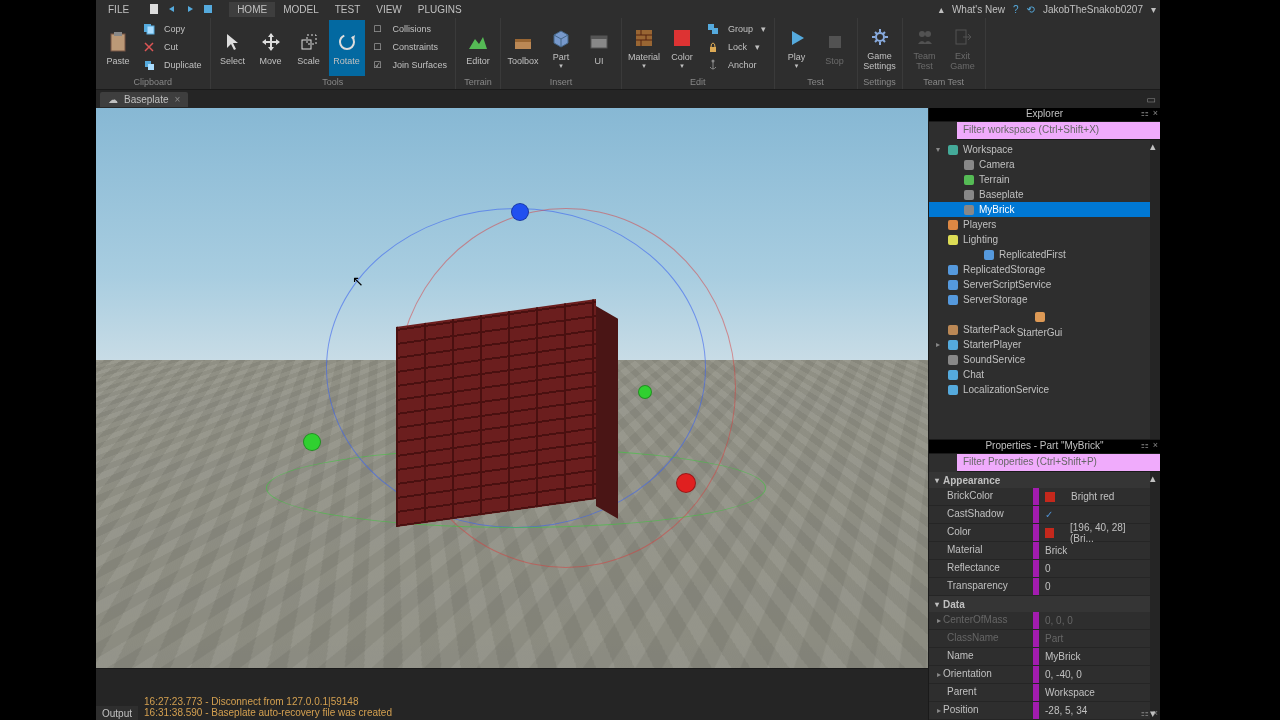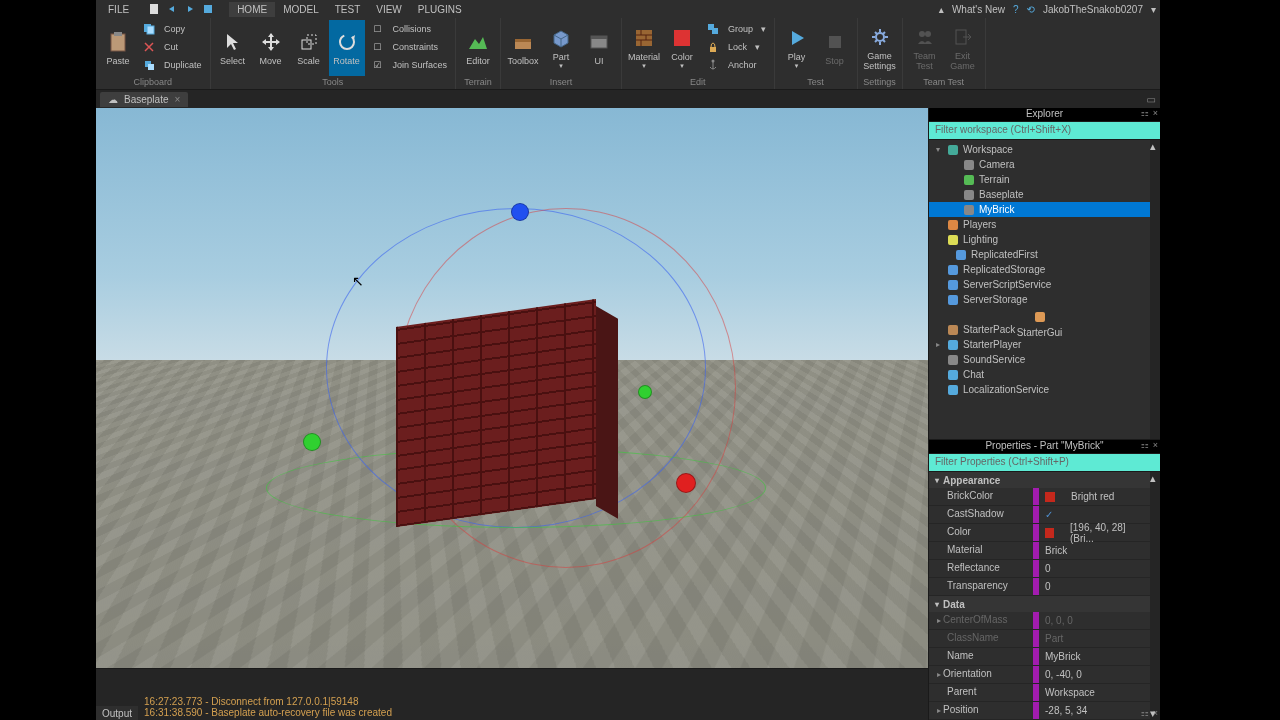--- a/index.html
+++ b/index.html
@@ -42,21 +42,21 @@
 .ring-red { width: 340px; height: 360px; left: 300px; top: 100px; border-color: rgba(220,60,60,0.5); }
 .ring-green { width: 500px; height: 80px; left: 170px; top: 340px; border-color: rgba(60,200,60,0.6); }
 .cursor-ptr { position: absolute; left: 256px; top: 165px; font-size: 14px; color: #000; }
 .output-panel { height: 52px; background: #252525; border-top: 1px solid #1a1a1a; display: flex; flex-direction: row; align-items: flex-end; }
 .output-header { height: 14px; background: #2e2e2e; display: flex; justify-content: space-between; align-items: center; padding: 0 6px; font-size: 10px; }
 .output-content { flex: 1; padding: 2px 6px; font-size: 10px; }
 .output-line { color: #d4a050; }
 .right-col { width: 232px; display: flex; flex-direction: column; background: #2e2e2e; border-left: 1px solid #1a1a1a; }
 .panel-header { height: 14px; background: #000000; display: flex; align-items: flex-start; justify-content: center; font-size: 10px; position: relative; border-bottom: 1px solid #1a1a1a; }
 .panel-ctrl { position: absolute; right: 2px; display: flex; gap: 4px; font-size: 9px; color: #888; }
-.filter-box { height: 18px; background: #5eead4; padding: 2px 6px; font-size: 10px; color: #666; border-bottom: 1px solid #1a1a1a; }
+.filter-box { height: 18px; background: #f0abfc; padding: 2px 6px; font-size: 10px; color: #666; border-bottom: 1px solid #1a1a1a; margin-left: 28px; }
 .explorer-tree { flex: 1; overflow: auto; padding: 2px 0; font-size: 10px; }
 .tree-item { display: flex; align-items: center; height: 15px; padding: 0 4px; cursor: pointer; gap: 4px; }
 .tree-item.selected { background: #0078d4; color: #fff; }
 .tree-toggle { width: 10px; text-align: center; font-size: 8px; color: #888; }
 .tree-icon { width: 12px; height: 12px; display: flex; align-items: center; justify-content: center; }
 .tree-label { flex: 1; }
 .properties-panel { display: flex; flex-direction: column; border-top: 1px solid #1a1a1a; max-height: 310px; }
 .prop-list { flex: 1; overflow: auto; font-size: 10px; }
 .prop-section { display: flex; align-items: center; height: 16px; background: #353535; padding: 0 6px; gap: 4px; font-weight: bold; }
 .prop-row { display: flex; height: 18px; border-bottom: 1px solid #252525; }
@@ -487,21 +487,21 @@
             </div>
             <div class="tree-item" style="padding-left: 4px;">
               <span class="tree-toggle"></span>
               <span class="tree-icon">
                 <svg width="12" height="12">
                   <rect x="1" y="1" width="10" height="10" rx="2" fill="#dd5"></rect>
                 </svg>
               </span>
               <span class="tree-label">Lighting</span>
             </div>
-            <div class="tree-item" style="padding-left: 12px;">
+            <div class="tree-item" style="padding-left: 20px; margin-left: 20px;">
               <span class="tree-toggle"></span>
               <span class="tree-icon">
                 <svg width="12" height="12">
                   <rect x="1" y="1" width="10" height="10" rx="2" fill="#59d"></rect>
                 </svg>
               </span>
               <span class="tree-label">ReplicatedFirst</span>
             </div>
             <div class="tree-item" style="padding-left: 4px;">
               <span class="tree-toggle"></span>

